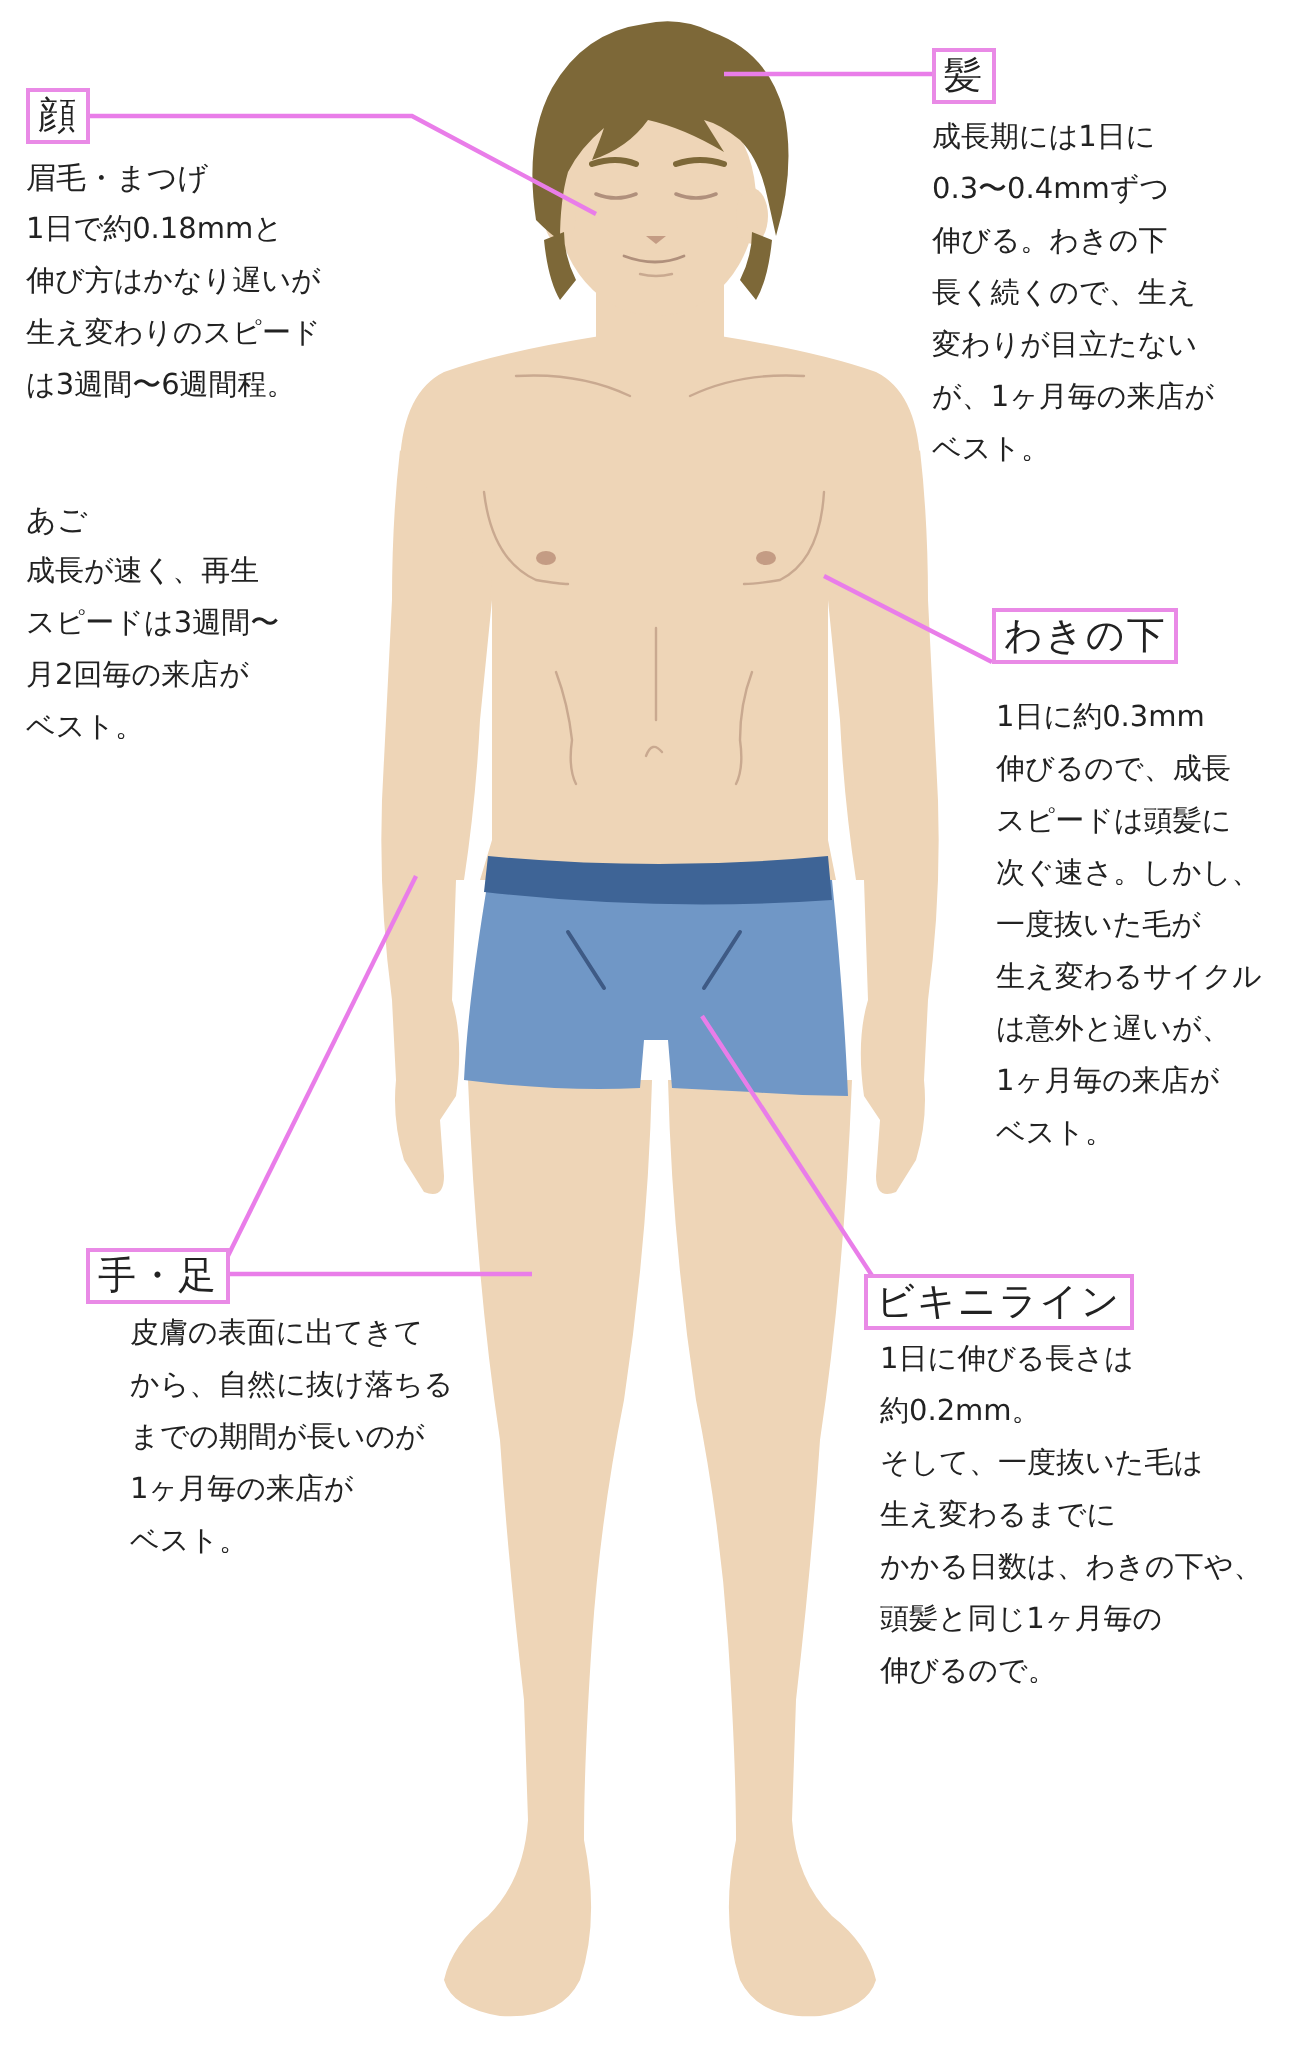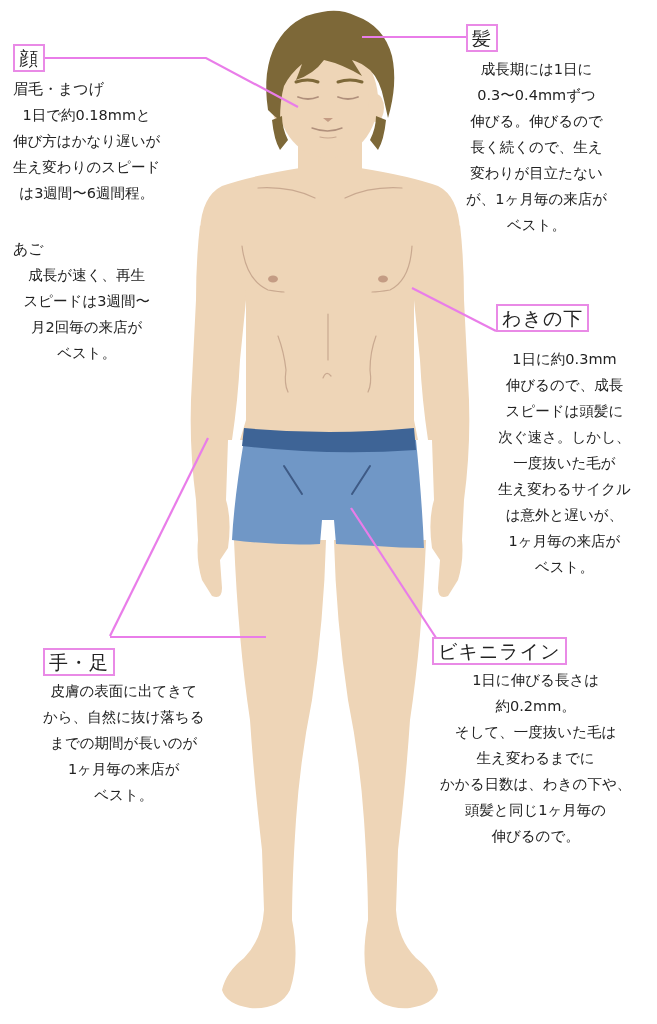--- a/index.html
+++ b/index.html
@@ -7,21 +7,21 @@
            font-family: "DejaVu Sans", "Liberation Sans", sans-serif; color: #222; }
     #figure { position: absolute; left: 0; top: 0; width: 657px; height: 1024px; }
     .callout { position: absolute; }
     .label-box {
       display: inline-block; border: 2px solid #e98ae6; background: #fff;
       padding: 0 4px; font-size: 19px; line-height: 24px; color: #222;
       letter-spacing: 1px;
     }
     .sub-heading { font-weight: normal; font-size: 15px; line-height: 26px; margin-top: 4px; }
     .body-lines { font-size: 14.5px; line-height: 26px; }
-    .body-lines .line { display: block; white-space: nowrap; text-align: center; }
+    .body-lines .line { display: block; white-space: nowrap; }
     .spacer { height: 26px; }
   </style>
 </head>
 <body>
 
 <svg id="figure" viewBox="0 0 657 1024" xmlns="http://www.w3.org/2000/svg">
   <g fill="#eed5b7">
 
     <path d="M298 130 L298 175 Q330 190 362 175 L362 130 Z"></path>
 
@@ -104,35 +104,35 @@
 <div class="callout" style="left:13px; top:44px;">
   <span class="label-box">顔</span>
   <div class="sub-heading">眉毛・まつげ</div>
   <div class="body-lines">
     <span class="line">1日で約0.18mmと</span>
     <span class="line">伸び方はかなり遅いが</span>
     <span class="line">生え変わりのスピード</span>
     <span class="line">は3週間〜6週間程。</span>
   </div>
   <div class="spacer"></div>
-  <div class="sub-heading" style="margin-top:4px;">あご</div>
+  <div class="sub-heading" style="margin-top:15px;">あご</div>
   <div class="body-lines">
     <span class="line">成長が速く、再生</span>
     <span class="line">スピードは3週間〜</span>
     <span class="line">月2回毎の来店が</span>
     <span class="line">ベスト。</span>
   </div>
 </div>
 
 <div class="callout" style="left:466px; top:24px;">
   <span class="label-box">髪</span>
   <div class="body-lines" style="margin-top:4px;">
     <span class="line">成長期には1日に</span>
     <span class="line">0.3〜0.4mmずつ</span>
-    <span class="line">伸びる。伸びるので</span>
+    <span class="line">伸びる。わきの下</span>
     <span class="line">長く続くので、生え</span>
     <span class="line">変わりが目立たない</span>
     <span class="line">が、1ヶ月毎の来店が</span>
     <span class="line">ベスト。</span>
   </div>
 </div>
 
 <div class="callout" style="left:496px; top:304px;">
   <span class="label-box">わきの下</span>
   <div class="body-lines" style="margin-top:14px; margin-left:2px;">
@@ -141,23 +141,23 @@
     <span class="line">スピードは頭髪に</span>
     <span class="line">次ぐ速さ。しかし、</span>
     <span class="line">一度抜いた毛が</span>
     <span class="line">生え変わるサイクル</span>
     <span class="line">は意外と遅いが、</span>
     <span class="line">1ヶ月毎の来店が</span>
     <span class="line">ベスト。</span>
   </div>
 </div>
 
-<div class="callout" style="left:43px; top:648px;">
+<div class="callout" style="left:43px; top:624px;">
   <span class="label-box">手・足</span>
-  <div class="body-lines" style="margin-top:2px; margin-left:0;">
+  <div class="body-lines" style="margin-top:2px; margin-left:22px;">
     <span class="line">皮膚の表面に出てきて</span>
     <span class="line">から、自然に抜け落ちる</span>
     <span class="line">までの期間が長いのが</span>
     <span class="line">1ヶ月毎の来店が</span>
     <span class="line">ベスト。</span>
   </div>
 </div>
 
 <div class="callout" style="left:432px; top:637px;">
   <span class="label-box">ビキニライン</span>

